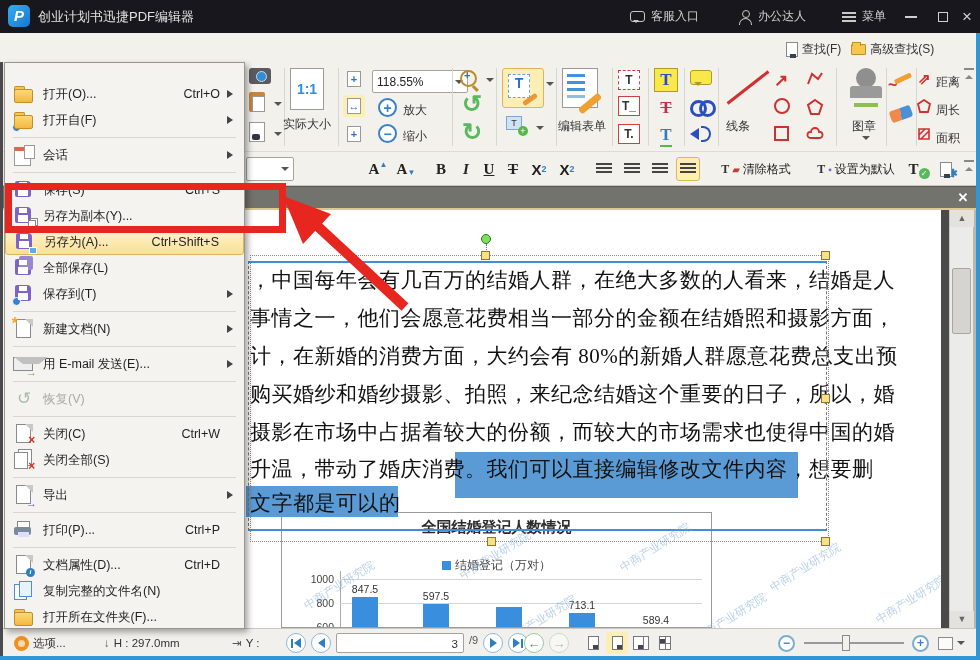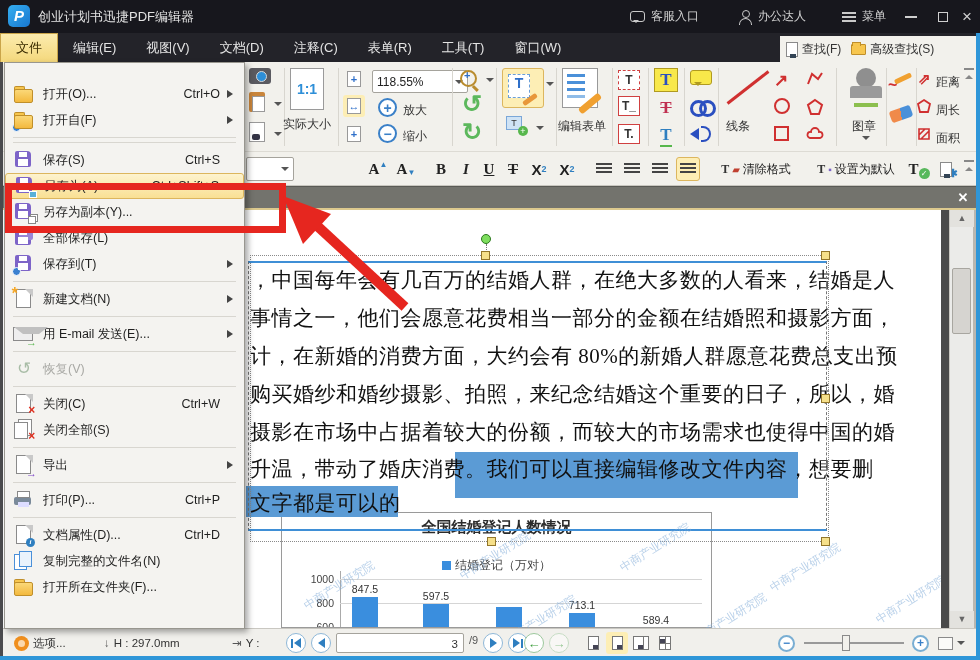--- a/index.html
+++ b/index.html
@@ -207,30 +207,20 @@
         <span class="min-ic"></span>
       </div>
     <div class="winbtn" style="position:absolute;left:928px;">
         <span class="max-ic"></span>
       </div>
     <div class="winbtn" style="position:absolute;left:952px;font-size:17px;">
         <span>×</span>
       </div>
   </div>
 
-  <div id="menubar">
-    <div class="mb-item active">文件</div>
-    <div class="mb-item">编辑(E)</div>
-    <div class="mb-item">视图(V)</div>
-    <div class="mb-item">文档(D)</div>
-    <div class="mb-item">注释(C)</div>
-    <div class="mb-item">表单(R)</div>
-    <div class="mb-item">工具(T)</div>
-    <div class="mb-item">窗口(W)</div>
-  </div>
   <div id="find-panel">
     <span class="mini-page"></span>
     <span>查找(F)</span>
     <span class="mini-folder" style="margin-left:6px;"></span>
     <span>高级查找(S)</span>
   </div>
 
   <div id="toolbar">
     <div class="icbox" style="left:249px;top:6px;">
         <span class="cam"></span>
@@ -617,39 +607,45 @@
       </div>
     <div class="mi">
         <span class="mic ic-folder">
           <i class="ov ov-globe"></i>
         </span>
         <span class="mil">打开自(F)</span>
         <span class="mis"></span>
         <span class="subarrow"></span>
       </div>
     <div class="msep"></div>
+    <div class="mi">
+        <span class="mic ic-cal"></span>
+        <span class="mil">会话</span>
+        <span class="mis"></span>
+        <span class="subarrow"></span>
+      </div>
     <div class="msep"></div>
     <div class="mi">
         <span class="mic ic-floppy"></span>
         <span class="mil">保存(S)</span>
         <span class="mis">Ctrl+S</span>
       </div>
+    <div class="mi">
+        <span class="mic ic-floppy">
+          <i class="ov ov-pages"></i>
+        </span>
+        <span class="mil">另存为副本(Y)...</span>
+        <span class="mis"></span>
+      </div>
     <div class="mi hl">
         <span class="mic ic-floppy">
           <i class="ov ov-mini"></i>
         </span>
         <span class="mil">另存为(A)...</span>
         <span class="mis">Ctrl+Shift+S</span>
-      </div>
-    <div class="mi">
-        <span class="mic ic-floppy">
-          <i class="ov ov-pages"></i>
-        </span>
-        <span class="mil">另存为副本(Y)...</span>
-        <span class="mis"></span>
       </div>
     <div class="mi">
         <span class="mic ic-floppy dbl">
           <i class="shadowf"></i>
         </span>
         <span class="mil">全部保存(L)</span>
         <span class="mis"></span>
       </div>
     <div class="mi">
         <span class="mic ic-floppy">

